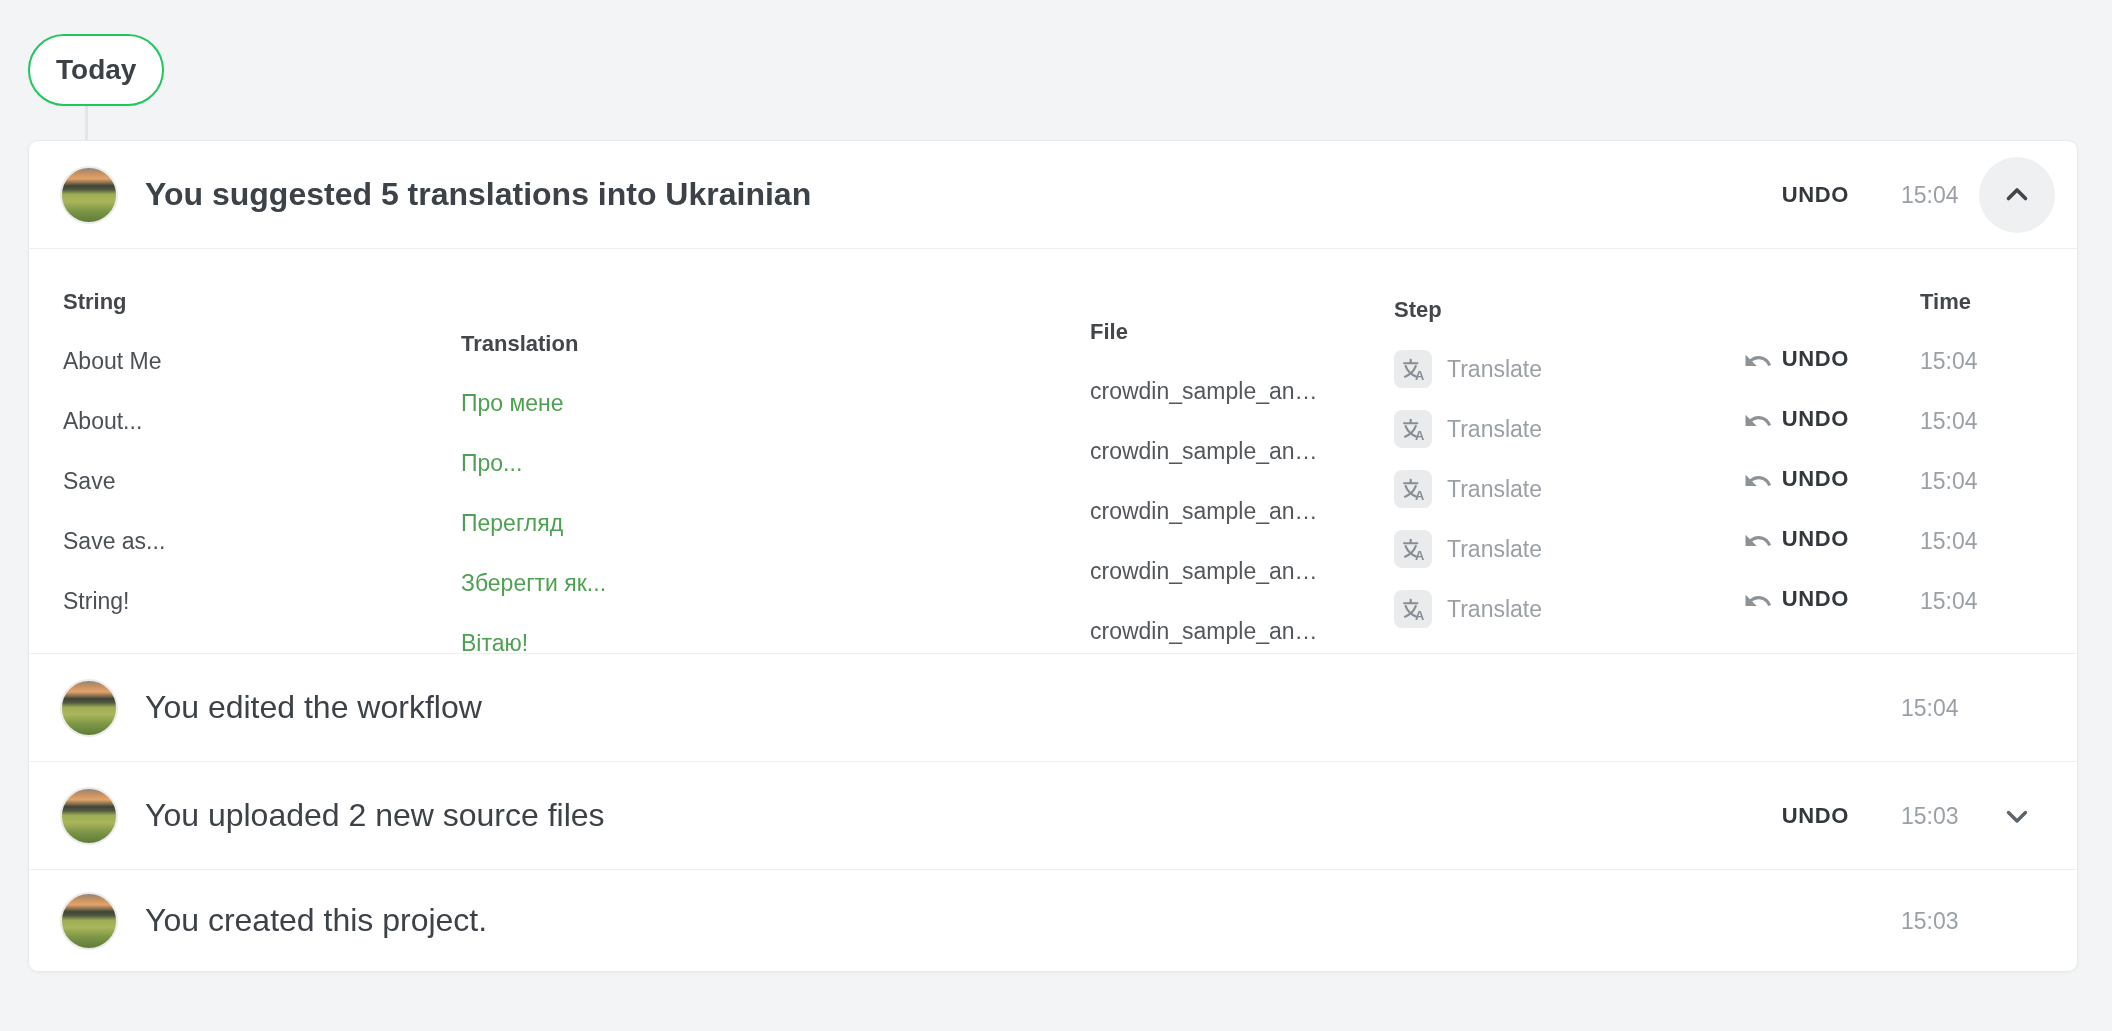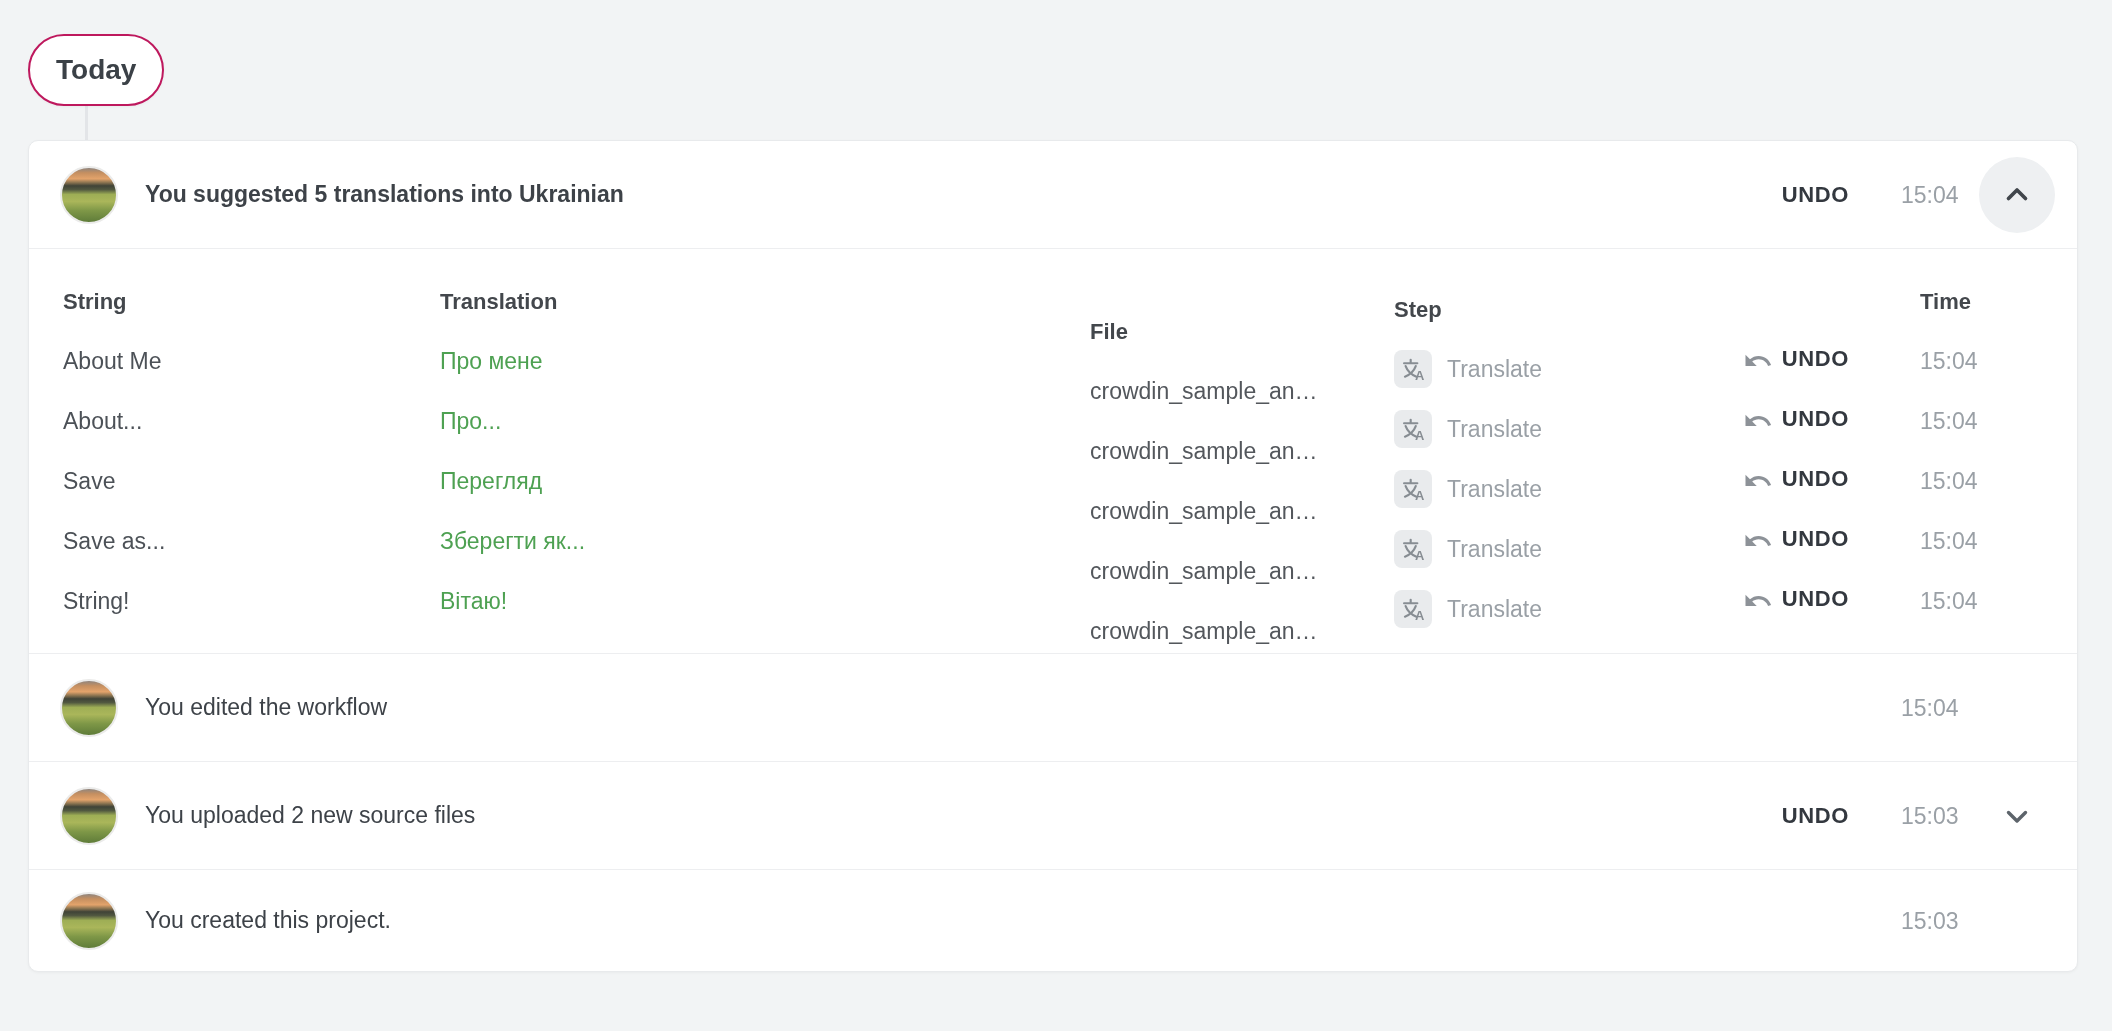--- a/index.html
+++ b/index.html
@@ -2,21 +2,21 @@
 <html><head>
 <meta charset="utf-8">
 <style>
   html,body{margin:0;padding:0;}
   body{background:#f2f4f5;font-family:"Liberation Sans","DejaVu Sans",sans-serif;}
   .stage{position:relative;width:2112px;height:1031px;background:#f2f4f5;overflow:hidden;}
 
   
   .today-pill{
     position:absolute;left:28px;top:34px;height:72px;min-width:124px;box-sizing:border-box;
-    background:#fff;border:2px solid #be185d;border-radius:40px;
+    background:#fff;border:2px solid #22c55e;border-radius:40px;
     display:flex;align-items:center;justify-content:center;padding:0 26px;
     font-size:28px;font-weight:bold;color:#3b4147;box-shadow:0 1px 3px rgba(25,30,36,.04);
     z-index:2;
   }
   .connector{position:absolute;left:85px;top:106px;width:3px;height:36px;background:#e3e5e8;}
 
   
   .card{
     position:absolute;left:28px;top:140px;width:2050px;height:832px;box-sizing:border-box;
     background:#fff;border:1px solid #e8eaec;border-radius:10px;
@@ -29,21 +29,21 @@
   .sec-table{height:405px;box-sizing:border-box;padding-top:24px;}
   .sec-act{height:107px;}
   .sec-act-last{flex:1;}
 
   
   .arow{position:relative;height:100%;display:flex;align-items:center;padding-left:31px;}
   .avatar{
     width:58px;height:58px;border-radius:50%;flex:none;border:2px solid #ebebea;box-sizing:border-box;
     background:linear-gradient(180deg,#8f857e 0%,#c58f60 9%,#e3a36b 20%,#8a7350 27%,#3f4337 33%,#515840 40%,#9eae55 49%,#aab65a 62%,#7e9747 79%,#5f7c39 100%);
   }
-  .headline{margin-left:27px;font-size:23px;color:#3d4248;}
+  .headline{margin-left:27px;font-size:32px;color:#3d4248;}
   .headline.bold{font-weight:bold;}
 
   .pos-undo{position:absolute;left:1650px;width:170px;top:50%;transform:translateY(-50%);
     display:flex;justify-content:flex-end;align-items:center;}
   .pos-time{position:absolute;left:1872px;width:150px;top:50%;transform:translateY(-50%);
     font-size:23px;color:#9aa0a6;}
   .undo-btn{display:inline-flex;align-items:flex-start;gap:9px;cursor:pointer;background:none;border:none;padding:0;
     font-family:inherit;font-size:22px;font-weight:bold;letter-spacing:.6px;color:#33383f;}
   .collapse-btn{
     position:absolute;left:1950px;top:50%;transform:translateY(-50%);
@@ -54,21 +54,21 @@
     position:absolute;left:1966px;top:50%;transform:translateY(-50%);
     width:44px;height:44px;border:none;background:none;cursor:pointer;
     display:flex;align-items:center;justify-content:center;padding:0;
   }
 
   
   .trow{position:relative;height:60px;}
   .trow-head{height:58px;padding-left:36px;}
   .cell{position:absolute;top:50%;transform:translateY(-50%);font-size:23px;white-space:nowrap;}
   .c-string{left:34px;color:#4c5157;}
-  .c-trans{left:411px;color:#4ea152;}
+  .c-trans{left:432px;color:#4ea152;margin-top:42px;}
   .c-file{left:1061px;color:#53575c;margin-top:30px;}
   .c-step{left:1365px;display:flex;align-items:center;gap:15px;color:#9aa0a6;margin-top:8px;}
   .c-undo{left:1650px;width:170px;display:flex;justify-content:flex-end;}
   .c-time{left:1891px;color:#9aa0a6;}
   .th{font-weight:bold;font-size:22px;color:#43474c;}
 
   .step-badge{width:38px;height:38px;border-radius:8px;background:#e9ebed;flex:none;
     display:flex;align-items:center;justify-content:center;}
 </style>
 </head>

